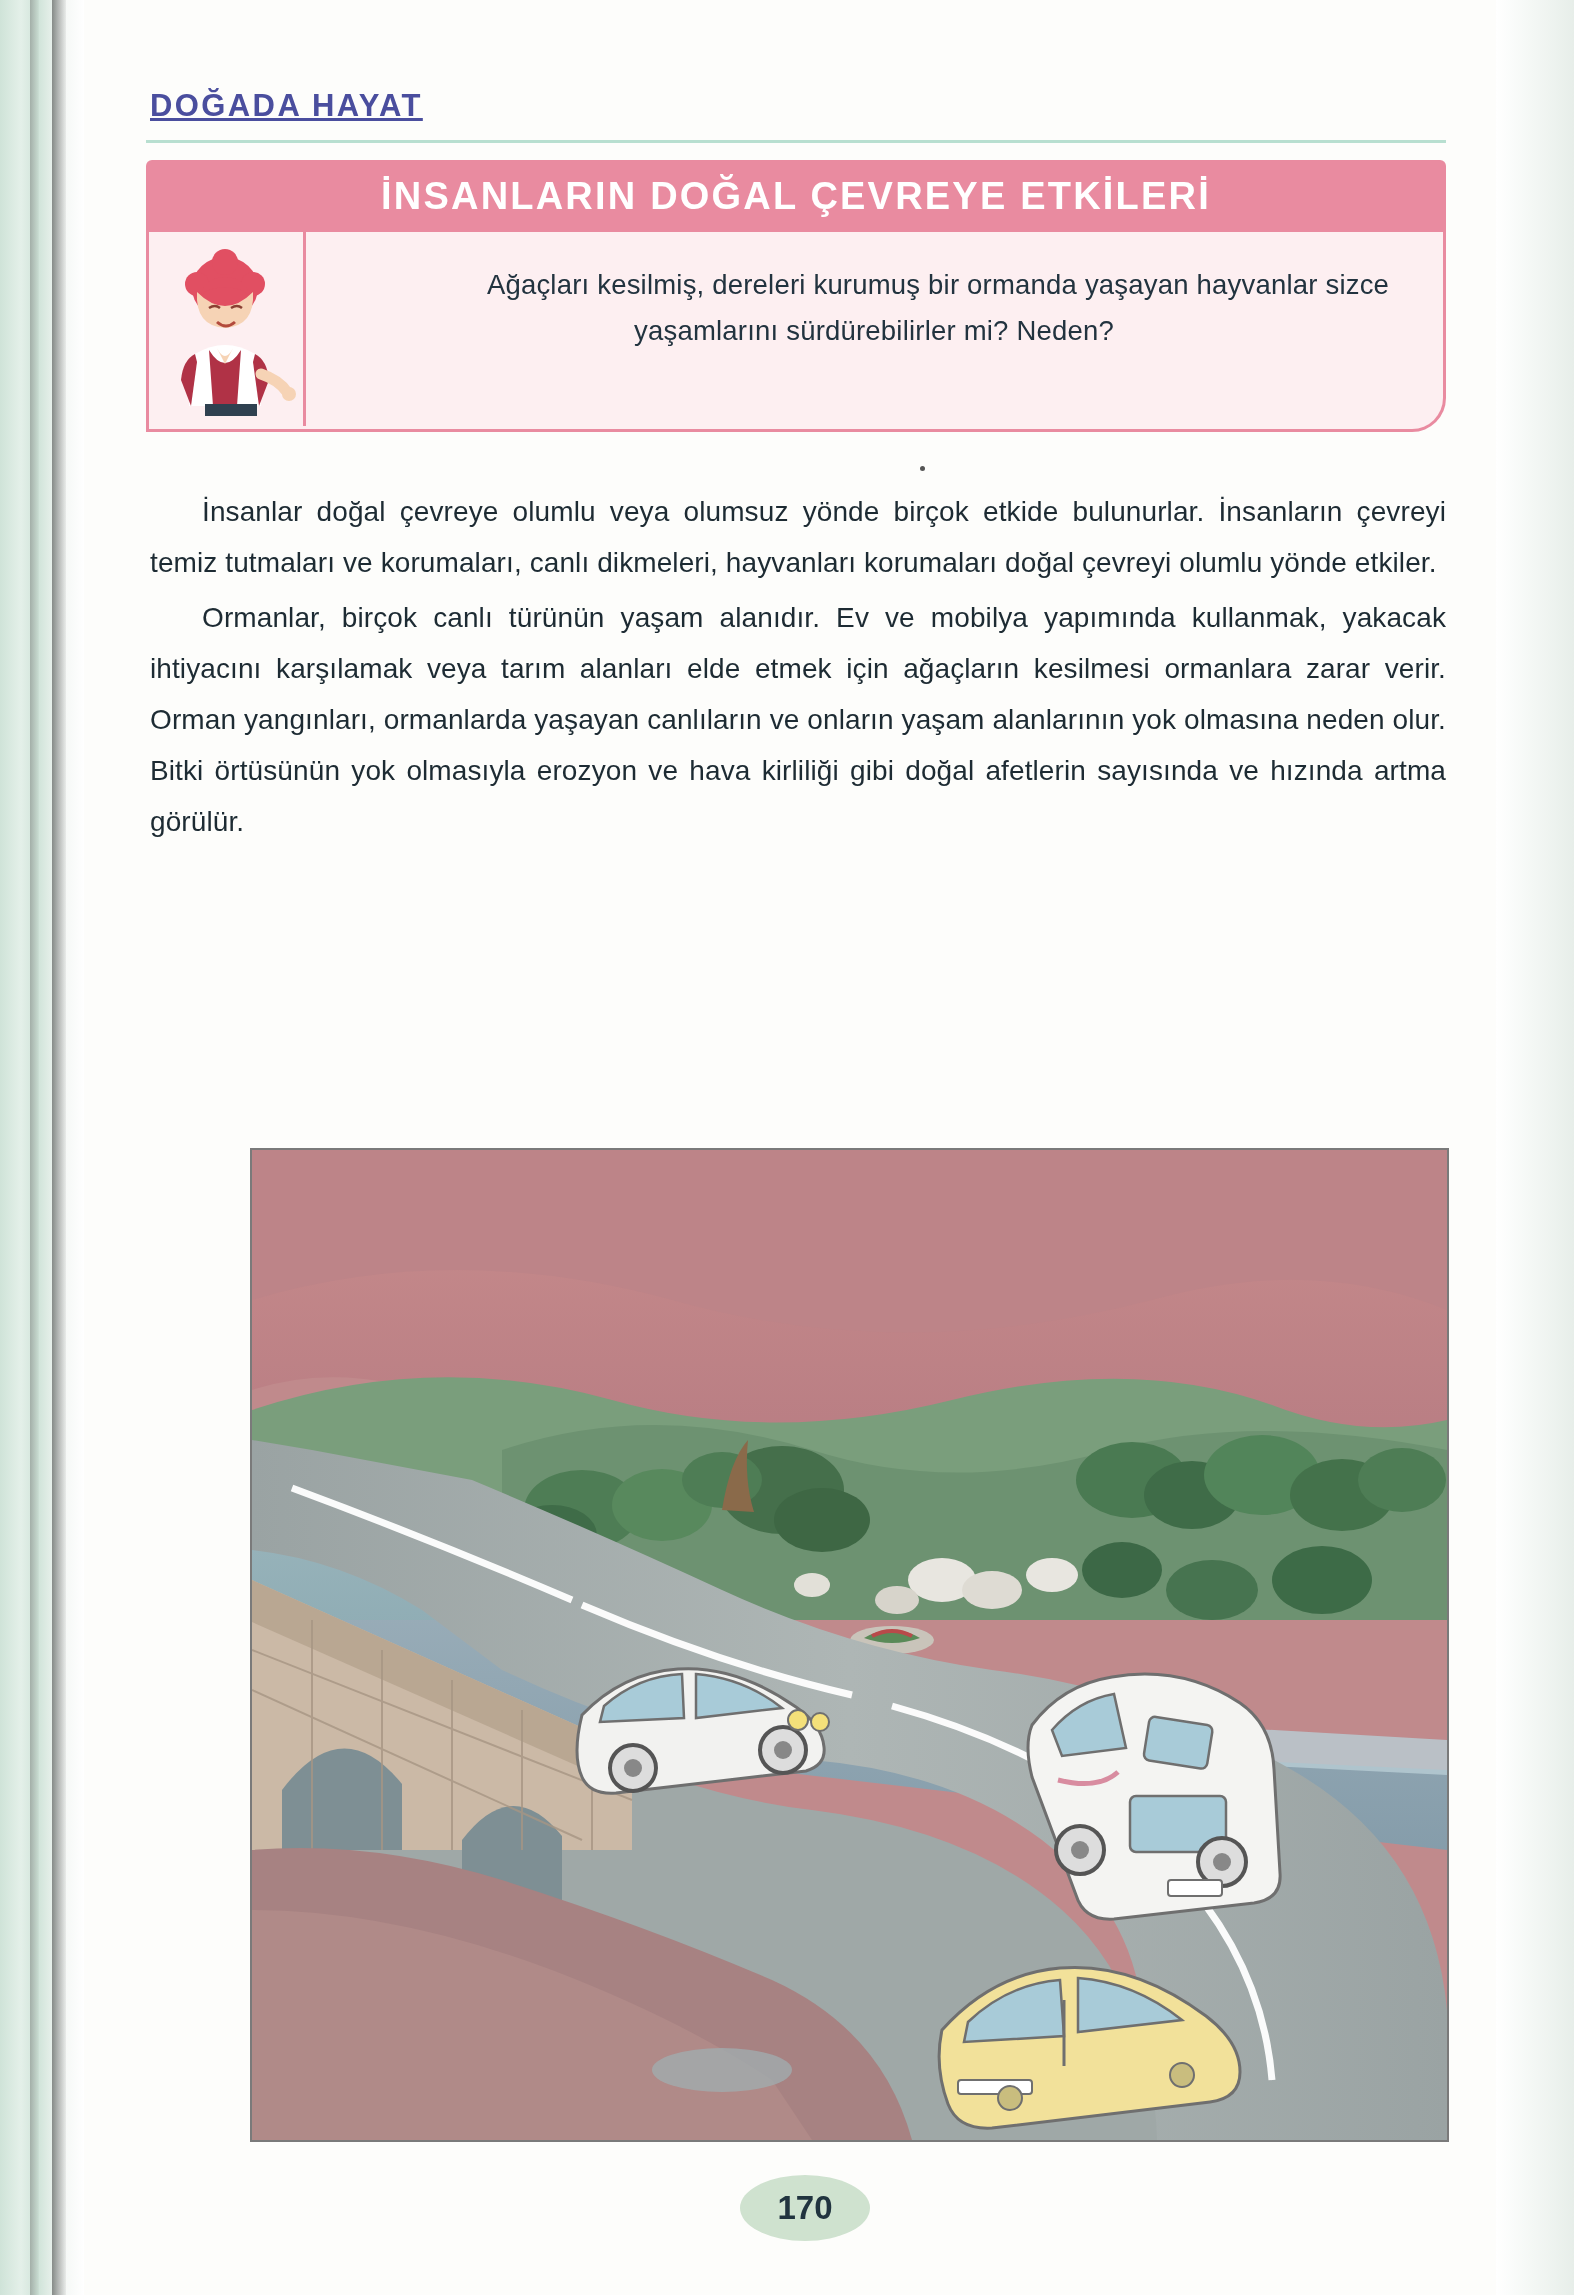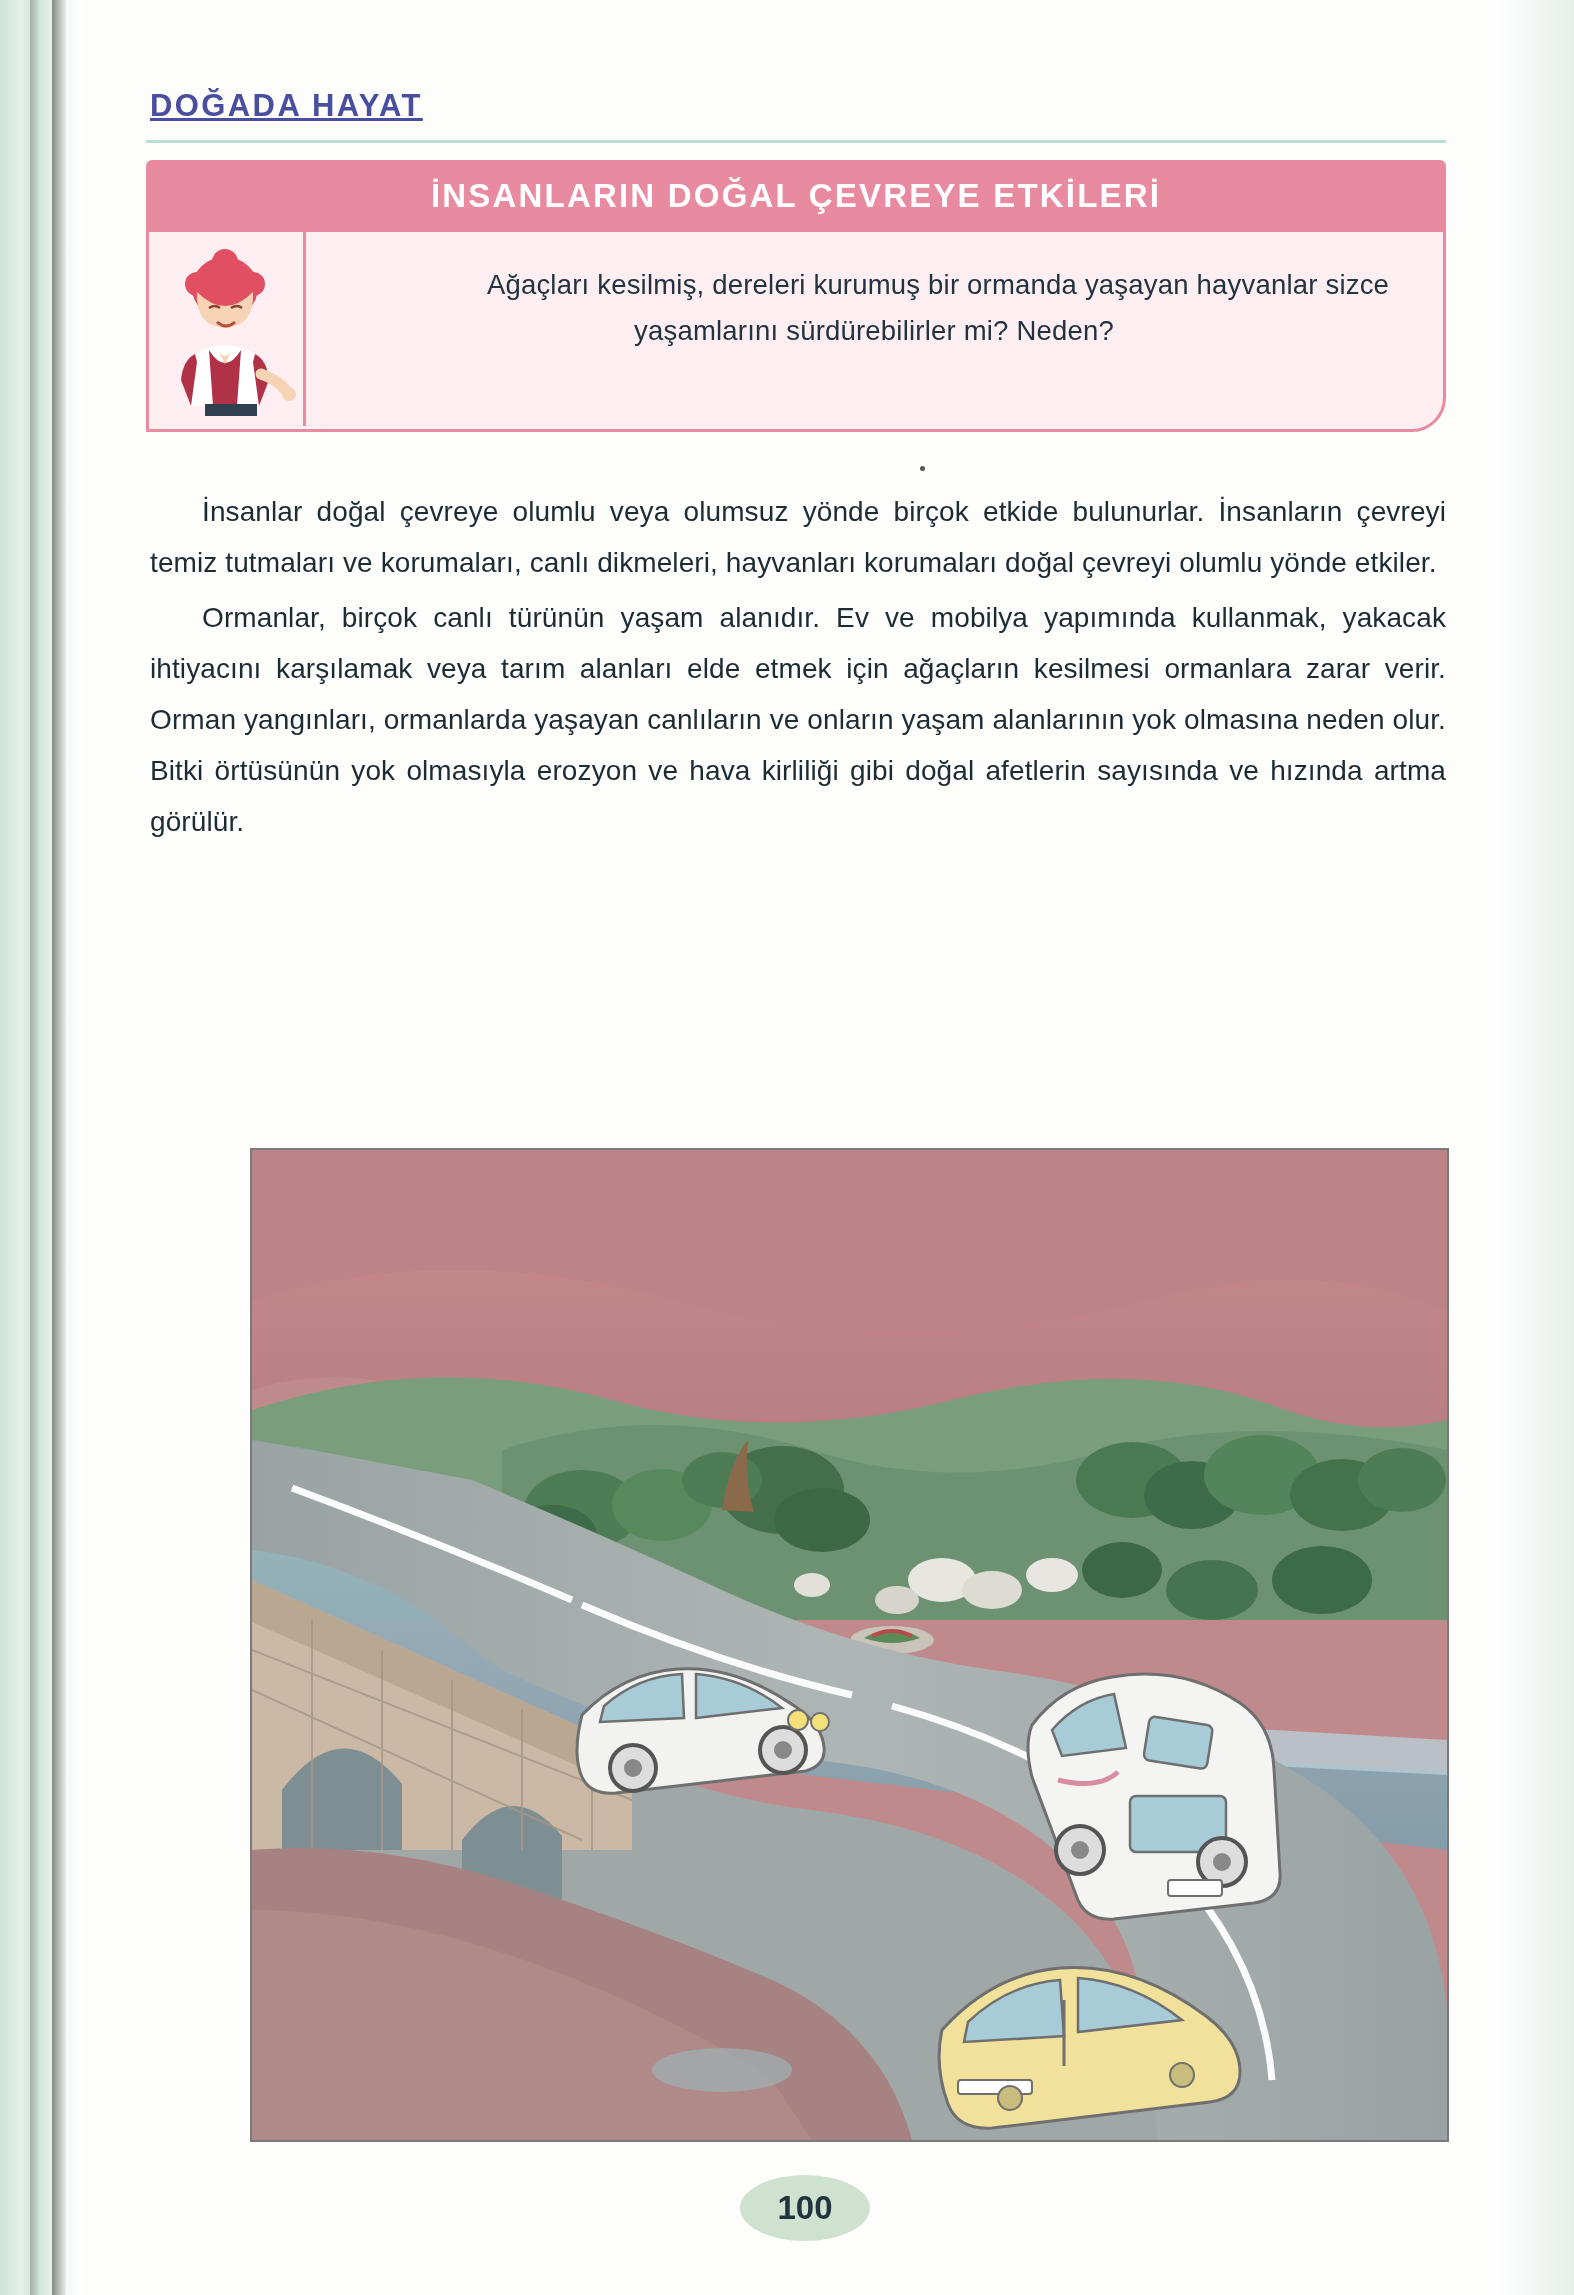--- a/index.html
+++ b/index.html
@@ -109,21 +109,21 @@
     height: 72px;
     background: #e98ba0;
     border-top-left-radius: 6px;
     border-top-right-radius: 6px;
     display: flex;
     align-items: center;
     justify-content: center;
   }
   .section-banner span {
     color: #ffffff;
-    font-size: 33px;
+    font-size: 38px;
     font-weight: bold;
     letter-spacing: 2.2px;
   }
 
   .question-box {
     position: absolute;
     left: 6px;
     top: 232px;
     width: 1300px;
     height: 200px;
@@ -390,17 +390,17 @@
           <rect x="706" y="930" width="74" height="14" rx="3" fill="#fff" stroke="#6f6f6f" stroke-width="2"></rect>
           <circle cx="758" cy="948" r="12" fill="#c9bd7e" stroke="#6f6f6f" stroke-width="2"></circle>
           <circle cx="930" cy="925" r="12" fill="#c9bd7e" stroke="#6f6f6f" stroke-width="2"></circle>
           <path d="M812 850 l0 66" stroke="#6f6f6f" stroke-width="3"></path>
         </g>
 
       </svg>
     </div>
 
     <div class="page-number">
-      <span>100</span>
+      <span>170</span>
     </div>
 
   </div>
 </div>
 
 </body></html>

